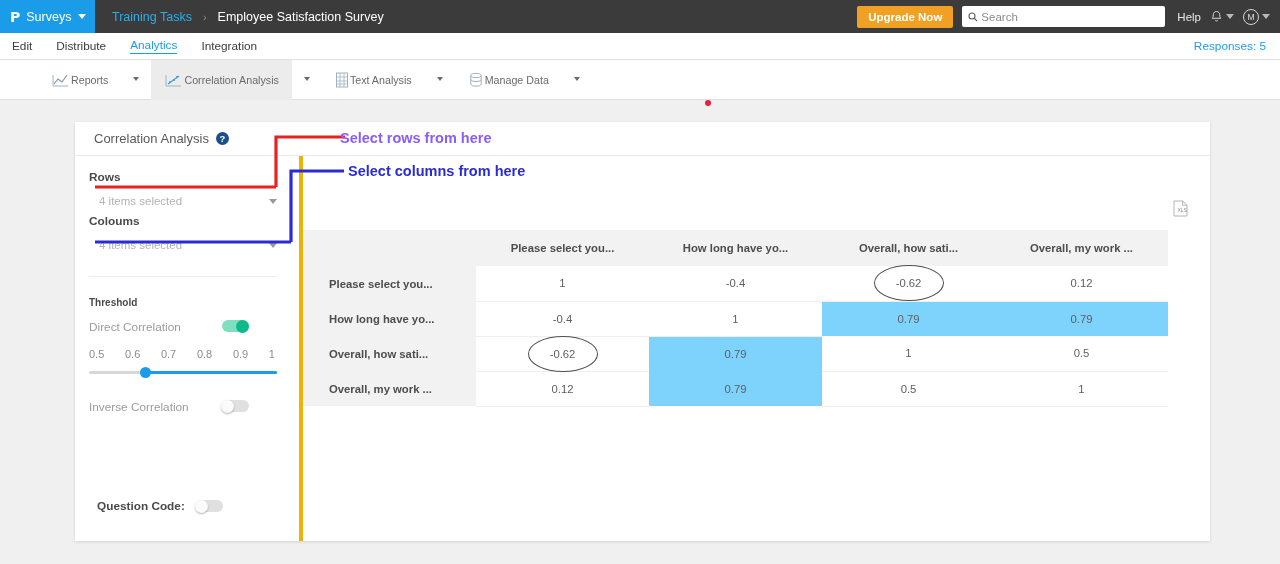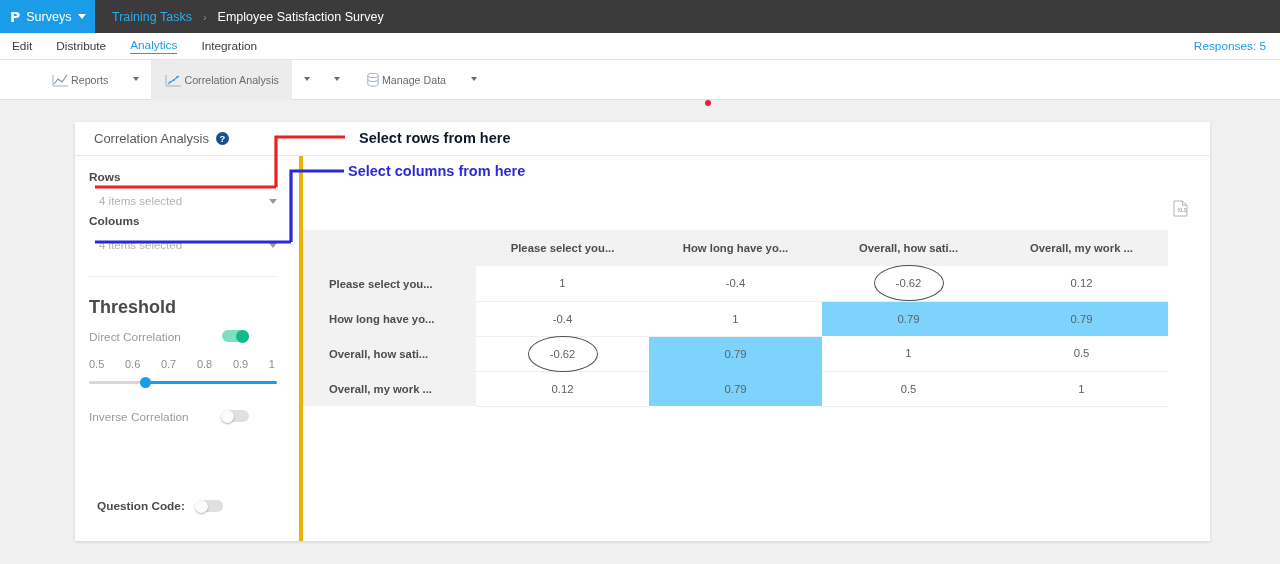--- a/index.html
+++ b/index.html
@@ -127,21 +127,21 @@
     display: flex; align-items: center; justify-content: space-between;
     padding: 7px 0 7px 10px; margin-top: 4px;
   }
   .select-val { font-size: 11.5px; color: #b3b3b3; text-align: right; }
   .sel-caret {
     width: 0; height: 0; border-left: 4px solid transparent;
     border-right: 4px solid transparent; border-top: 5px solid #9a9a9a;
   }
   .divider { height: 1px; background: #ededed; margin: 18px 0 0 0; }
   .sec-title {
-    font-size: 18px; font-weight: bold; color: #4a4a4a; margin-top: 20px;
+    font-size: 10px; font-weight: bold; color: #4a4a4a; margin-top: 20px;
   }
   .tog-row {
     display: flex; justify-content: space-between;
     margin-top: 12px; padding-right: 28px;
   }
   .tog-label { font-size: 11.8px; color: #9b9b9b; }
   .toggle {
     width: 27px; height: 12px; border-radius: 6px; background: #e0e0e0;
     position: relative;
   }
@@ -197,36 +197,54 @@
   .matrix td.cell.hi { background: #7dd3fc; border-bottom: none; }
   .matrix td.cell.circled { position: relative; }
   .matrix td.cell.circled .ring {
     position: absolute; left: 50%; top: 50%; transform: translate(-50%,-50%);
     width: 70px; height: 36px; border: 1.6px solid #4f4f4f; border-radius: 50%;
   }
 
   
   .anno { position: absolute; pointer-events: none; }
   .anno-txt { position: absolute; font-size: 14.5px; font-weight: bold; }
-  .anno-txt.red { color: #0f172a; left: 359px; top: 130px; }
+  .anno-txt.red { color: #8b5cf6; left: 340px; top: 130px; }
   .anno-txt.blue { color: #2b2bd4; left: 348px; top: 163px; }
 </style>
 </head>
 <body>
 
 <div class="topbar">
   <div class="logo-block">
     <span class="logo-mark">P</span>
     <span class="logo-text">Surveys</span>
     <span class="caret-dn"></span>
   </div>
   <div class="breadcrumb">
     <span class="crumb-link">Training Tasks</span>
     <span class="crumb-sep">›</span>
     <span class="crumb-cur">Employee Satisfaction Survey</span>
+  </div>
+  <div class="hdr-right">
+    <div class="upgrade-btn">Upgrade Now</div>
+    <div class="search-box">
+      <svg width="10" height="10" viewBox="0 0 10 10">
+        <circle cx="4" cy="4" r="3" stroke="#5c5c5c" stroke-width="1.1" fill="none"></circle>
+        <line x1="6.2" y1="6.2" x2="9" y2="9" stroke="#5c5c5c" stroke-width="1.1"></line>
+      </svg>
+      <span class="search-ph">Search</span>
+    </div>
+    <span class="help-lnk">Help</span>
+    <svg class="bell" width="13" height="14" viewBox="0 0 13 14">
+      <path d="M6.5 1.5c-2 0-3.2 1.4-3.2 3.2 0 2.6-1 3.6-1 3.6h8.4s-1-1-1-3.6c0-1.8-1.2-3.2-3.2-3.2z" fill="none" stroke="#d8d8d8" stroke-width="1"></path>
+      <path d="M5.3 10.2a1.3 1.3 0 0 0 2.4 0" fill="none" stroke="#d8d8d8" stroke-width="1"></path>
+    </svg>
+    <span class="caret-dn grey"></span>
+    <div class="avatar-circ">M</div>
+    <span class="caret-dn grey"></span>
   </div>
 </div>
 
 <div class="tabstrip">
   <span class="tab-item">Edit</span>
   <span class="tab-item">Distribute</span>
   <span class="tab-item active">Analytics</span>
   <span class="tab-item">Integration</span>
   <span class="resp-count">Responses: 5</span>
 </div>
@@ -258,20 +276,33 @@
           <circle cx="10" cy="7" r="1.1" fill="#4f9bd8"></circle>
           <circle cx="13" cy="4" r="1.1" fill="#4f9bd8"></circle>
         </svg>
       </span>
       <span class="rb-label">Correlation Analysis</span>
     </div>
     <div class="rb-caret"></div>
   </div>
 
   <div class="rb-item">
+    <div class="rb-btn">
+      <span class="rb-icon">
+        <svg width="14" height="16" viewBox="0 0 14 16">
+          <rect x="1.5" y="1" width="11" height="14" fill="none" stroke="#9fb3c4" stroke-width="1"></rect>
+          <line x1="1.5" y1="5" x2="12.5" y2="5" stroke="#9fb3c4" stroke-width="0.8"></line>
+          <line x1="1.5" y1="9" x2="12.5" y2="9" stroke="#9fb3c4" stroke-width="0.8"></line>
+          <line x1="1.5" y1="12" x2="12.5" y2="12" stroke="#9fb3c4" stroke-width="0.8"></line>
+          <line x1="5" y1="1" x2="5" y2="15" stroke="#9fb3c4" stroke-width="0.8"></line>
+          <line x1="9" y1="1" x2="9" y2="15" stroke="#9fb3c4" stroke-width="0.8"></line>
+        </svg>
+      </span>
+      <span class="rb-label">Text Analysis</span>
+    </div>
     <div class="rb-caret"></div>
   </div>
 
 
   <div class="rb-item">
     <div class="rb-btn">
       <span class="rb-icon">
         <svg width="16" height="16" viewBox="0 0 16 16">
           <ellipse cx="8" cy="3.5" rx="5.2" ry="2.1" fill="none" stroke="#9fb3c4" stroke-width="1"></ellipse>
           <path d="M2.8 3.5v8.6c0 1.2 2.3 2.1 5.2 2.1s5.2-.9 5.2-2.1V3.5" fill="none" stroke="#9fb3c4" stroke-width="1"></path>

